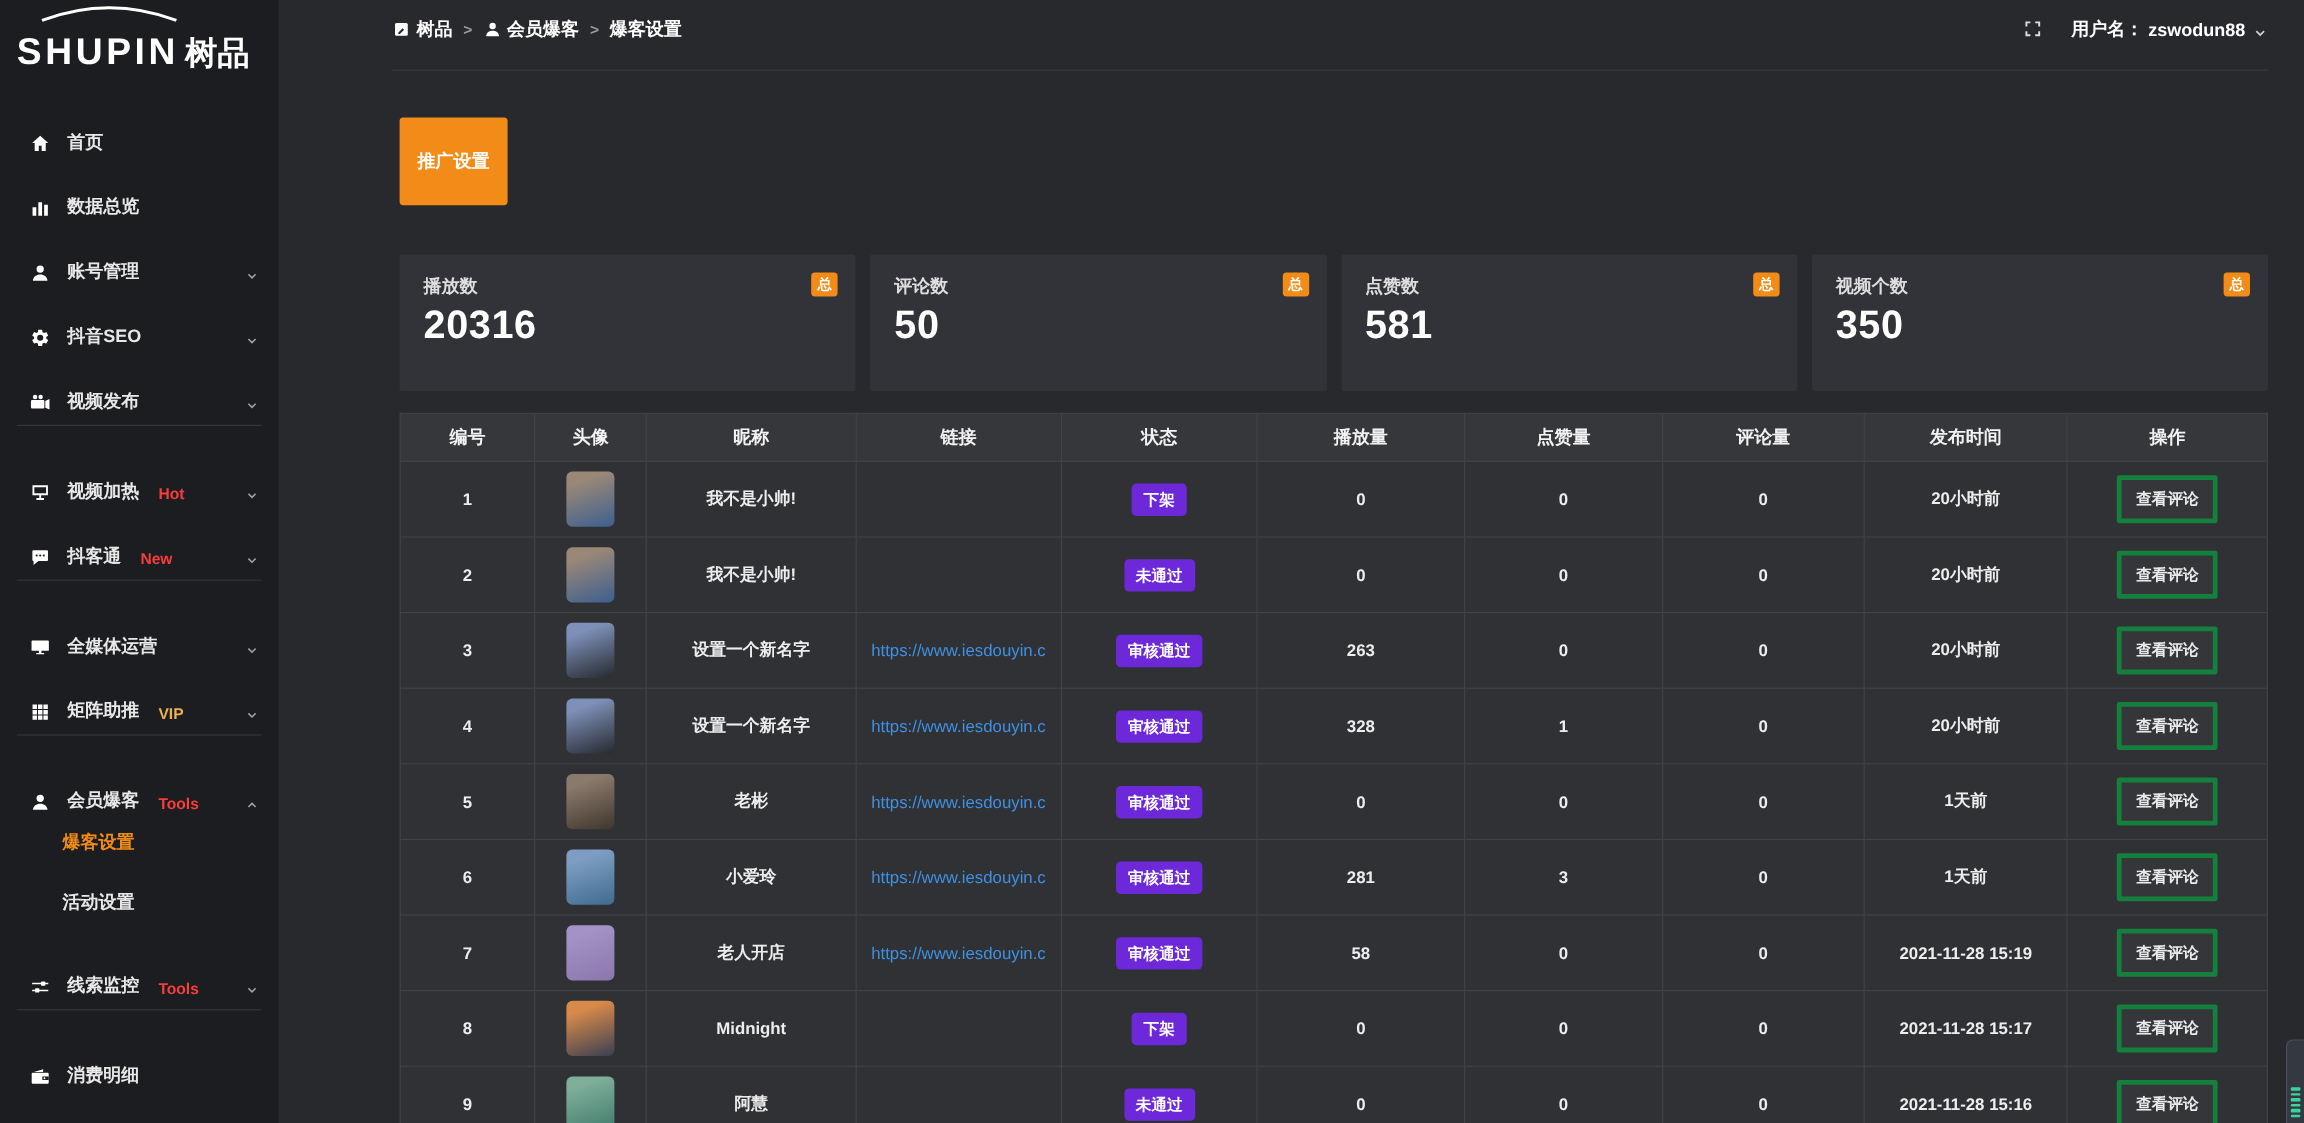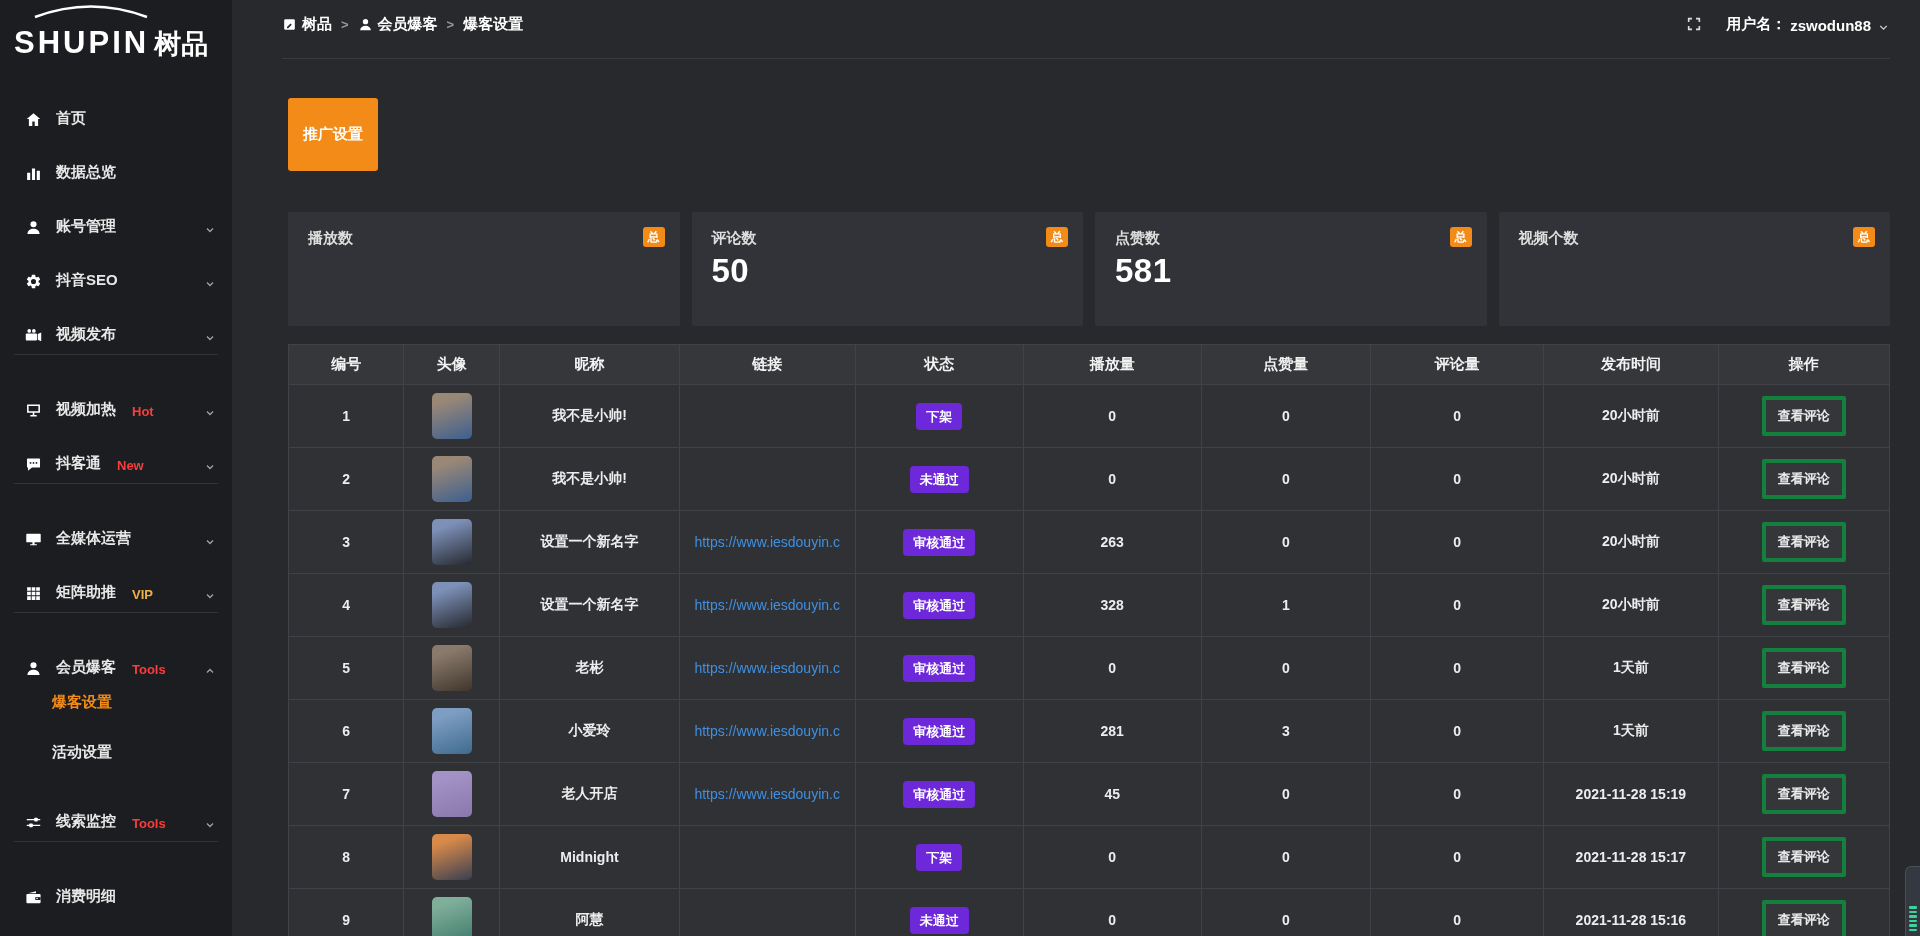--- a/index.html
+++ b/index.html
@@ -2,21 +2,21 @@
 <html><head>
 <meta charset="utf-8">
 <style>
   * { box-sizing: border-box; margin: 0; padding: 0; }
   html,body { width:1920px; height:936px; overflow:hidden; }
   body {
     background:#28292c; color:#e8e8e8;
     font-family:"Liberation Sans", sans-serif;
     font-weight:bold;
   }
-  .app { display:flex; width:100%; height:100%; position:relative; }
+  .app { display:flex; width:100%; height:100%; position:relative;gap:45px; }
 
   
   .sidebar { flex:0 0 232px; width:232px; height:100%; background:#1c1d20; overflow:hidden; }
   .logo { height:58px; position:relative; padding:14px 0 0 14px; display:flex; align-items:flex-end; cursor:pointer; }
   .logo-arc { position:absolute; top:3px; left:32px; width:118px; height:16px; }
   .logo-en { font-size:31px; font-weight:bold; color:#fff; letter-spacing:3px; line-height:1; }
   .logo-cn { font-size:27px; font-weight:bold; color:#fff; margin-left:5px; line-height:1.05; }
 
   .side-menu { margin-top:16px; }
   .side-item { display:flex; align-items:flex-end; height:54px; padding:0 16px 0 25px; font-size:15px; color:#e8e8e8; cursor:pointer; }
@@ -306,34 +306,36 @@
         </div>
       </div>
     </header>
     <div class="topbar-divider"></div>
 
     <main class="content">
       <button class="promo-btn">推广设置</button>
       <div class="cards" id="cards">
           <div class="card">
             <div class="card-label">播放数</div>
+            <div class="card-value">20316</div>
             <span class="card-badge">总</span>
           </div>
           <div class="card">
             <div class="card-label">评论数</div>
             <div class="card-value">50</div>
             <span class="card-badge">总</span>
           </div>
           <div class="card">
             <div class="card-label">点赞数</div>
             <div class="card-value">581</div>
             <span class="card-badge">总</span>
           </div>
           <div class="card">
             <div class="card-label">视频个数</div>
+            <div class="card-value">350</div>
             <span class="card-badge">总</span>
           </div>
         </div>
       <table class="data-table">
         <colgroup id="cols">
             <col style="width: 7.2%;">
             <col style="width: 6%;">
             <col style="width: 11.2%;">
             <col style="width: 11%;">
             <col style="width: 10.5%;">
@@ -443,21 +445,21 @@
               <td><button class="action-btn">查看评论</button></td>
             </tr>
             <tr>
               <td>7</td>
               <td>
                 <div class="avatar" style="background: linear-gradient(160deg, rgb(163, 146, 197) 20%, rgb(138, 119, 173));"></div>
               </td>
               <td>老人开店</td>
               <td><span class="link-text">https://www.iesdouyin.c</span></td>
               <td><span class="status-badge">审核通过</span></td>
-              <td>45</td>
+              <td>58</td>
               <td>0</td>
               <td>0</td>
               <td>2021-11-28 15:19</td>
               <td><button class="action-btn">查看评论</button></td>
             </tr>
             <tr>
               <td>8</td>
               <td>
                 <div class="avatar" style="background: linear-gradient(160deg, rgb(216, 138, 74) 20%, rgb(58, 63, 82));"></div>
               </td>

